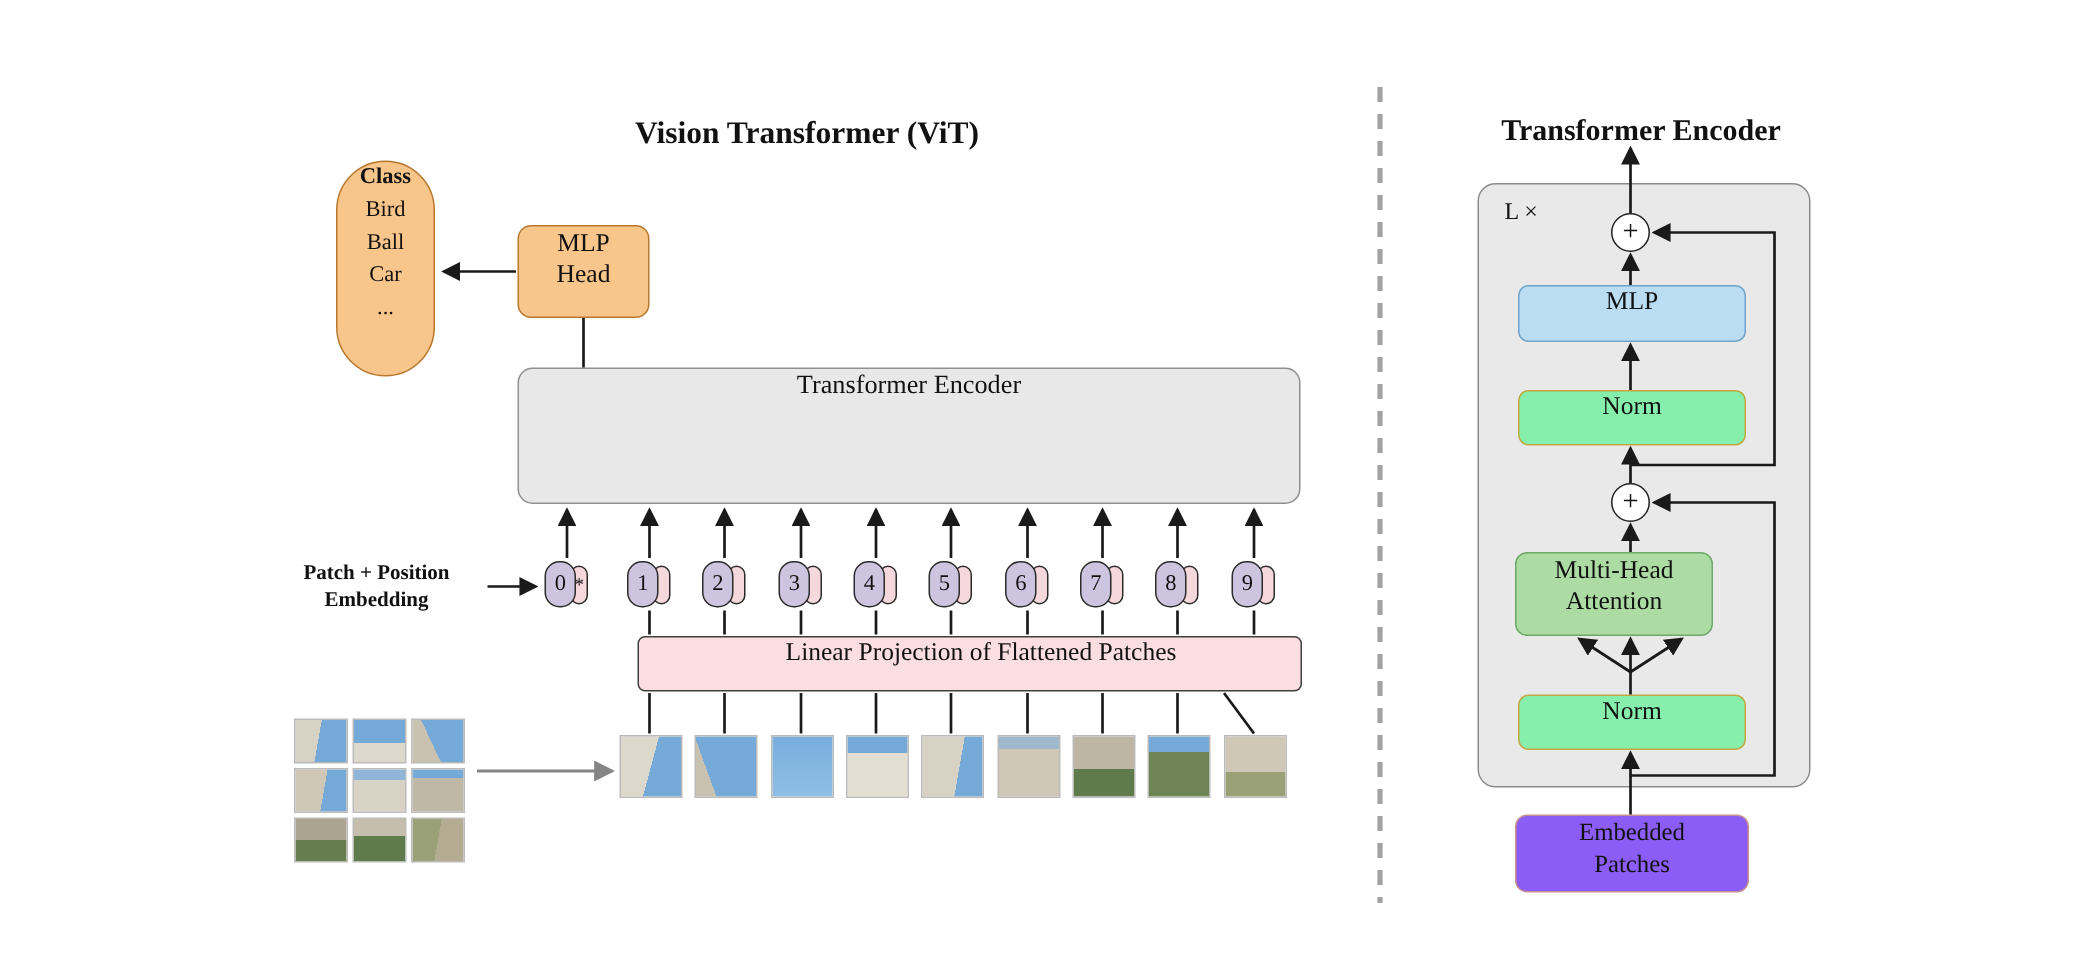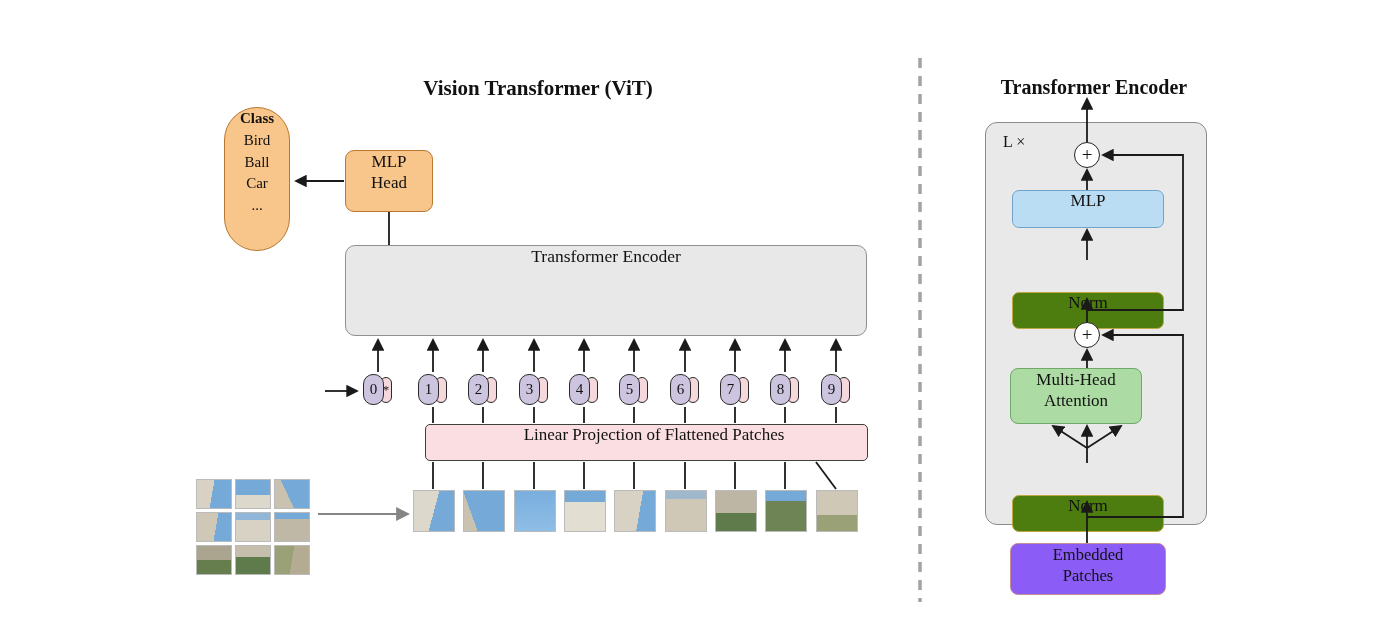--- a/index.html
+++ b/index.html
@@ -5,21 +5,21 @@
   html,body{margin:0;padding:0;background:#ffffff;}
   .canvas{position:relative;width:1386px;height:638px;background:#ffffff;overflow:hidden;
           font-family:"Liberation Serif","DejaVu Serif",serif;color:#111;}
   .box{position:absolute;box-sizing:border-box;display:flex;flex-direction:column;
        align-items:center;justify-content:flex-start;text-align:center;z-index:2;}
   .title{position:absolute;font-weight:bold;text-align:center;z-index:2;}
   .orange{background:#F8C58A;border:1.7px solid #B9782F;}
   .grayb{background:#E8E8E8;border:1.6px solid #909090;}
   .pinkb{background:#FBDEE1;border:1.6px solid #3F3F3F;}
   .blueb{background:#BBDDF3;border:1.6px solid #6FA3C9;}
-  .yellowb{background:#4d7c0f;border:1.6px solid #C2A843;margin-top:32px;}
+  .yellowb{background:#86efac;border:1.6px solid #C2A843;}
   .greenb{background:#ACDCA3;border:1.6px solid #6FA868;}
   .pink2b{background:#8b5cf6;border:1.6px solid #C68F93;}
 
   .class-pill{left:224px;top:107px;width:66px;height:144px;border-radius:33px;font-size:15px;line-height:1.45;}
   .class-pill .hd{font-weight:bold;}
   .mlp-head{left:345px;top:150px;width:88px;height:62px;border-radius:9px;font-size:17px;line-height:1.25;}
   .encoder{left:345px;top:245px;width:522px;height:91px;border-radius:10px;font-size:17.5px;}
   .proj{left:425px;top:424px;width:443px;height:37px;border-radius:5px;font-size:17px;padding-left:15px;}
 
   .pp-label{position:absolute;left:181px;top:374px;width:140px;text-align:center;
@@ -95,20 +95,24 @@
 
   <div class="box orange mlp-head">
     <div>MLP</div>
     <div>Head</div>
   </div>
 
   <div class="box grayb encoder">
     <div>Transformer Encoder</div>
   </div>
 
+  <div class="pp-label">
+    <div>Patch + Position</div>
+    <div>Embedding</div>
+  </div>
 
 
   <div class="token" style="left:363px">
     <span class="tnum">0</span>
     <span class="ttab">*</span>
   </div>
   <div class="token" style="left:418px">
     <span class="tnum">1</span>
     <span class="ttab"></span>
   </div>

